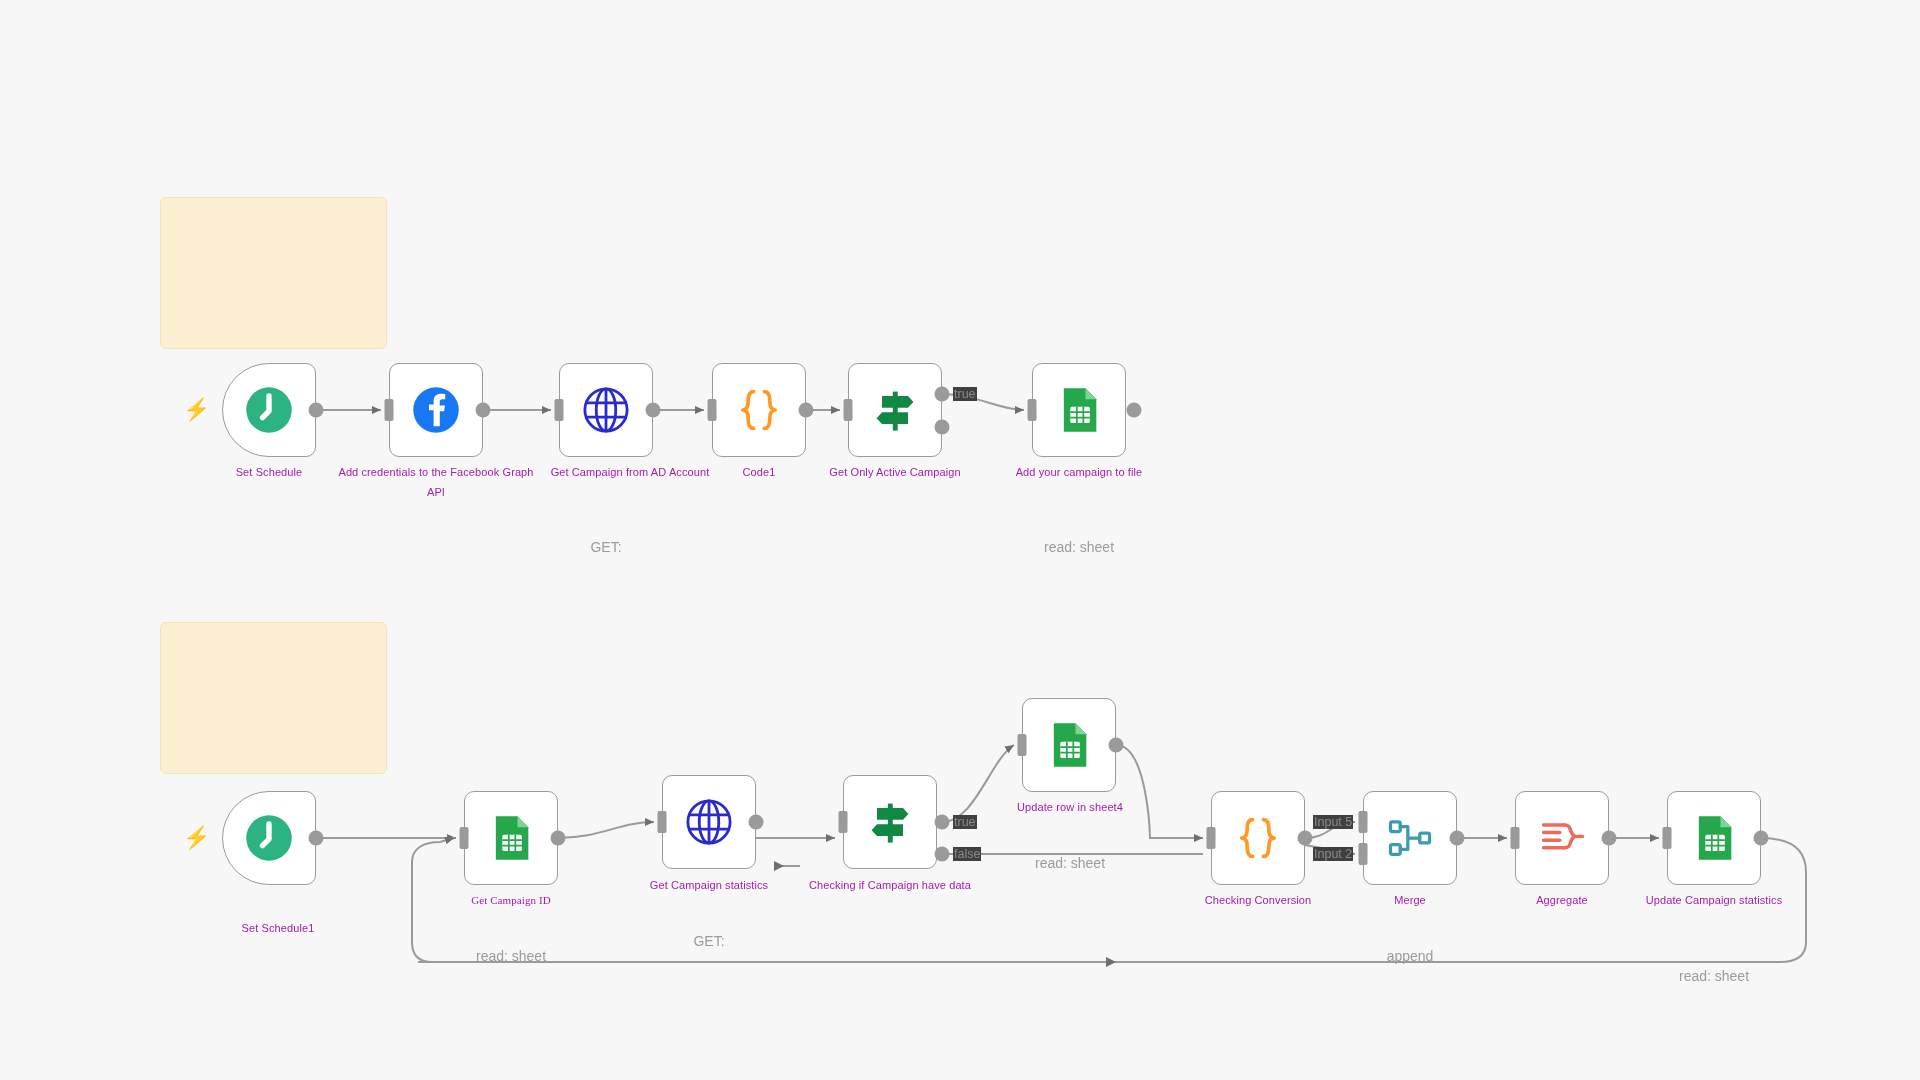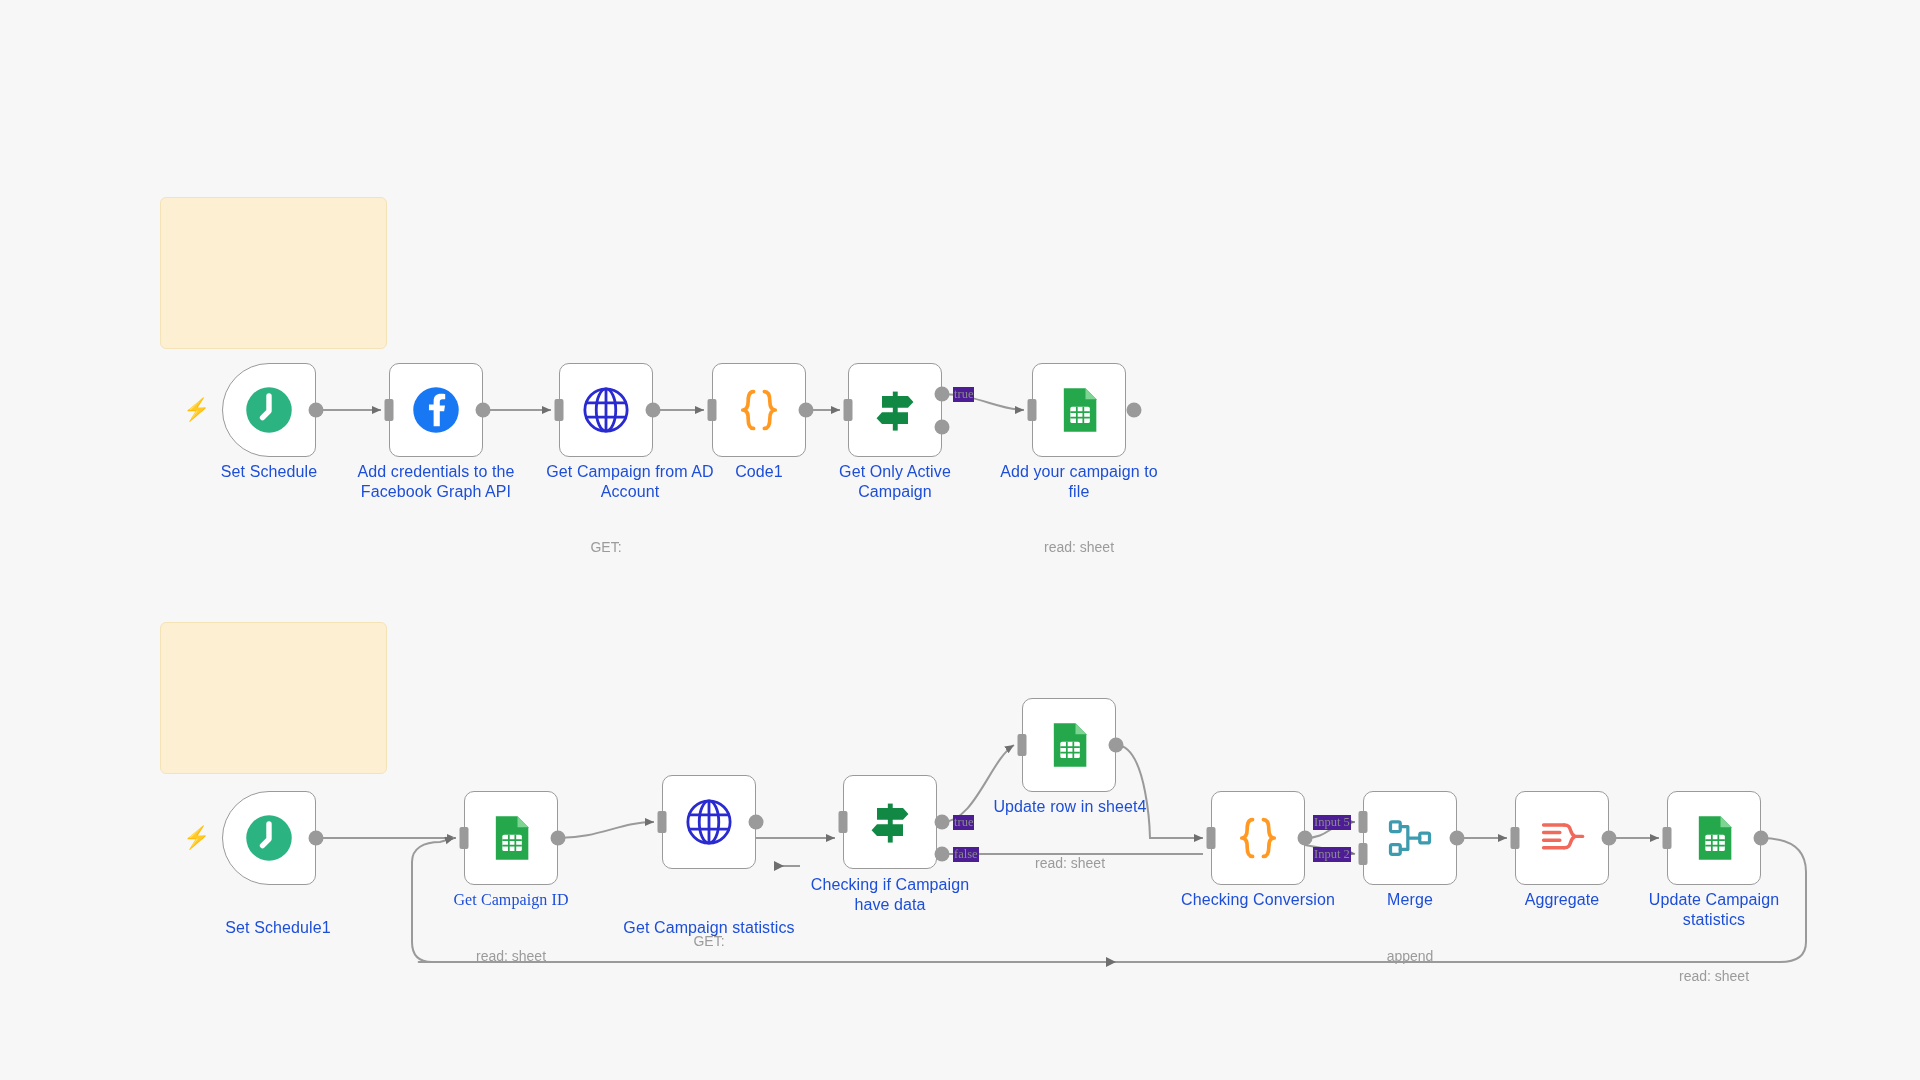--- a/index.html
+++ b/index.html
@@ -46,42 +46,41 @@
   .inbar {
     position: absolute; width: 9px; height: 22px;
     background: #9A9A9A; border-radius: 2px;
     transform: translate(-50%, -50%);
   }
 
   
   .nlabel {
     position: absolute;
     text-align: center;
-    font-size: 16px;
+    font-size: 11px;
     line-height: 20px;
-    color: #1d4ed8;
+    color: #a21caf;
     font-weight: 400;
     letter-spacing: .1px;
   }
   .nsub {
     position: absolute;
     text-align: center;
     font-size: 14px;
     line-height: 17px;
     color: #9B9B9B;
     margin-top: 36px;
   }
   .wlabel {
     position: absolute;
     font-size: 12.5px;
     color: #8A8A8A;
-    background: #4c1d95;
+    background: #404040;
     padding: 0 1px;
     white-space: nowrap;
-    font-family: Liberation Serif, serif;
   }
 
   .bolt {
     position: absolute;
     font-size: 22px;
     color: #FF6D5A;
     line-height: 1;
     transform: translate(-50%,-50%);
     user-select: none;
   }
@@ -227,21 +226,21 @@
 
   <div class="node" style="left:662px;top:775px;">
     <svg class="glyph" viewBox="0 0 48 48">
       <circle cx="24" cy="24" r="19.5" stroke="#2A2AD1" stroke-width="2.6" fill="none"></circle>
       <ellipse cx="24" cy="24" rx="9" ry="19.5" stroke="#2A2AD1" stroke-width="2.6" fill="none"></ellipse>
       <path d="M5 17.5 H43 M5 30.5 H43 M24 4.5 V43.5" stroke="#2A2AD1" stroke-width="2.6" fill="none"></path>
     </svg>
   </div>
   <div class="inbar" style="left:662px;top:822px;"></div>
   <div class="dot" style="left:756px;top:822px;"></div>
-  <div class="nlabel" style="left:619px;top:875px;width:180px;margin-top:43px;">Get Campaign statistics</div>
+  <div class="nlabel" style="left:619px;top:875px;width:180px;">Get Campaign statistics</div>
   <div class="nsub" style="left:619px;top:897px;width:180px;">GET:</div>
 
   <div class="node" style="left:843px;top:775px;">
     <svg class="glyph" viewBox="0 0 48 48">
       <rect x="22" y="7" width="4.5" height="36" fill="#118844"></rect>
       <path d="M12 11 H36 L41 16.5 L36 22 H12 Z" fill="#118844"></path>
       <path d="M36 26 H12 L7 31.5 L12 37 H36 Z" fill="#118844"></path>
     </svg>
   </div>
   <div class="inbar" style="left:843px;top:822px;"></div>

